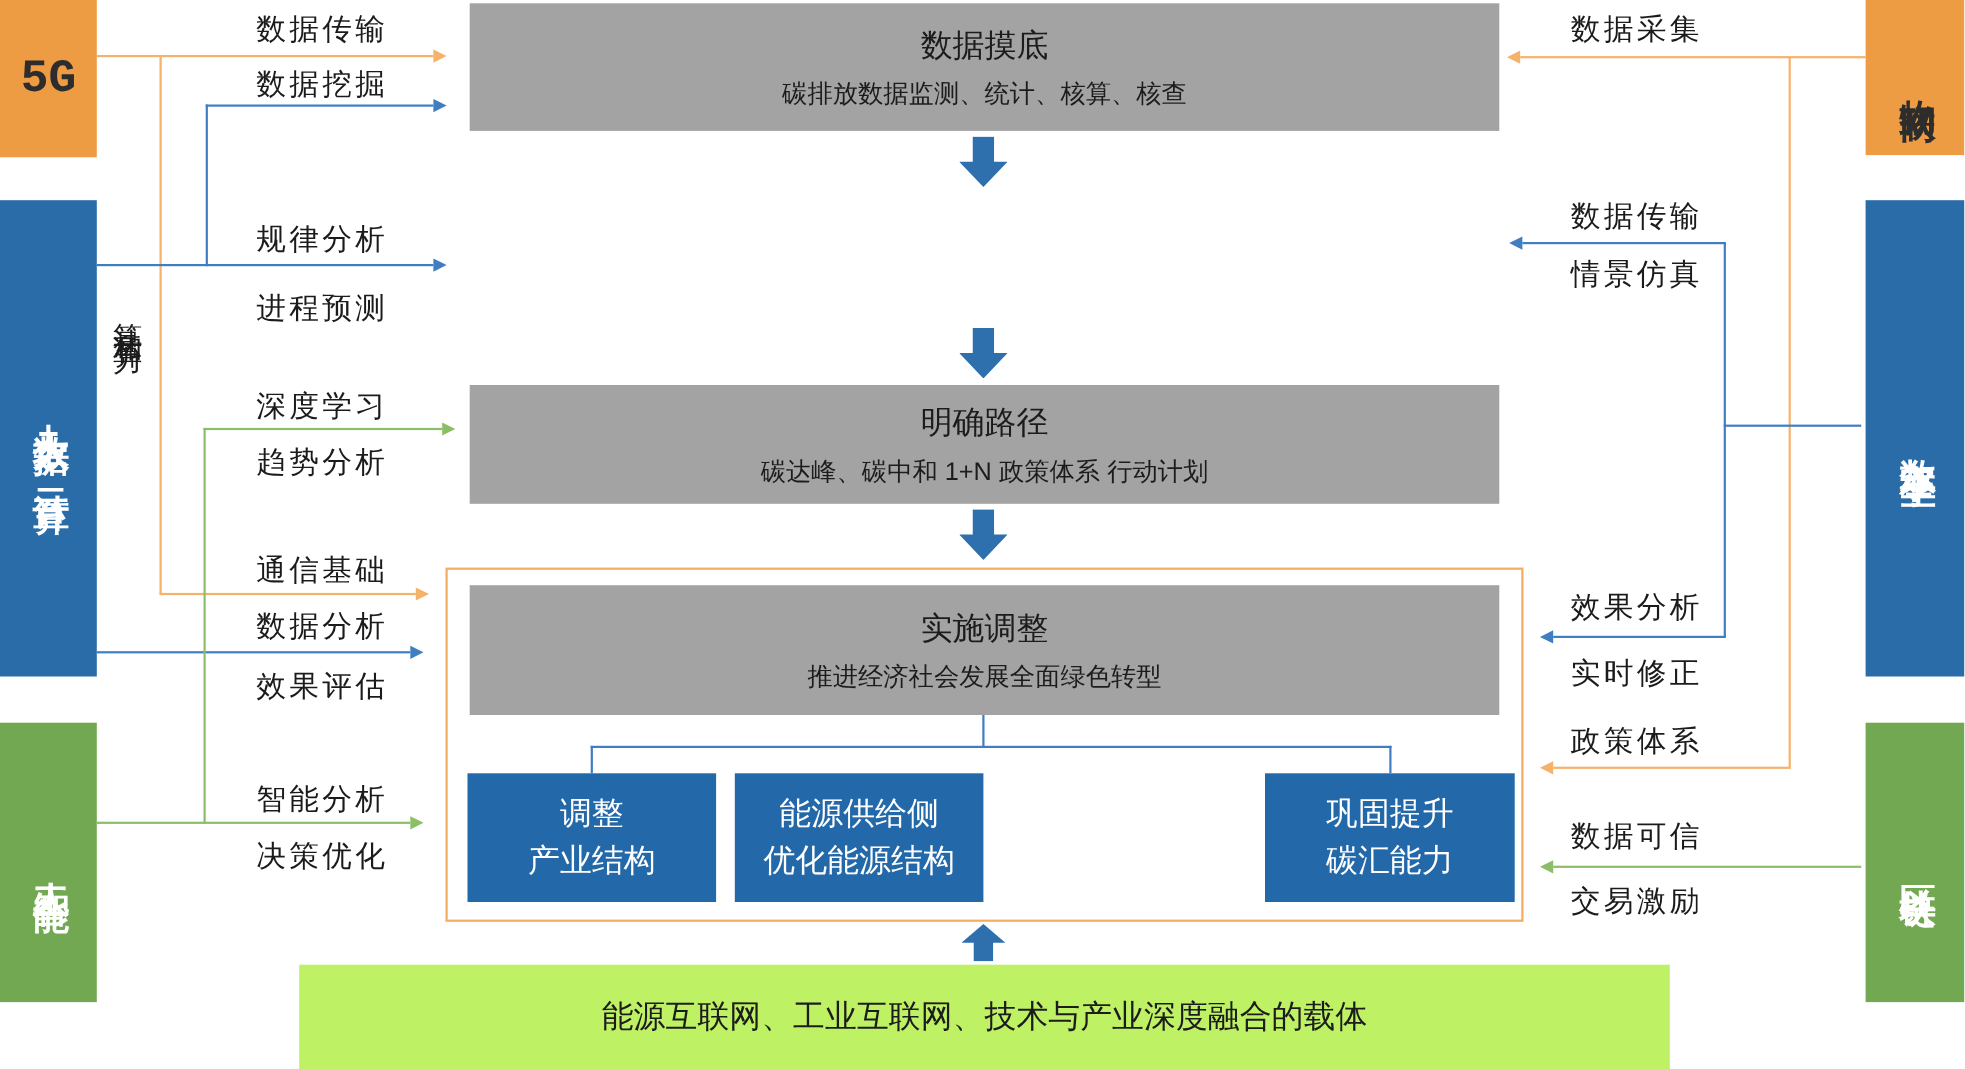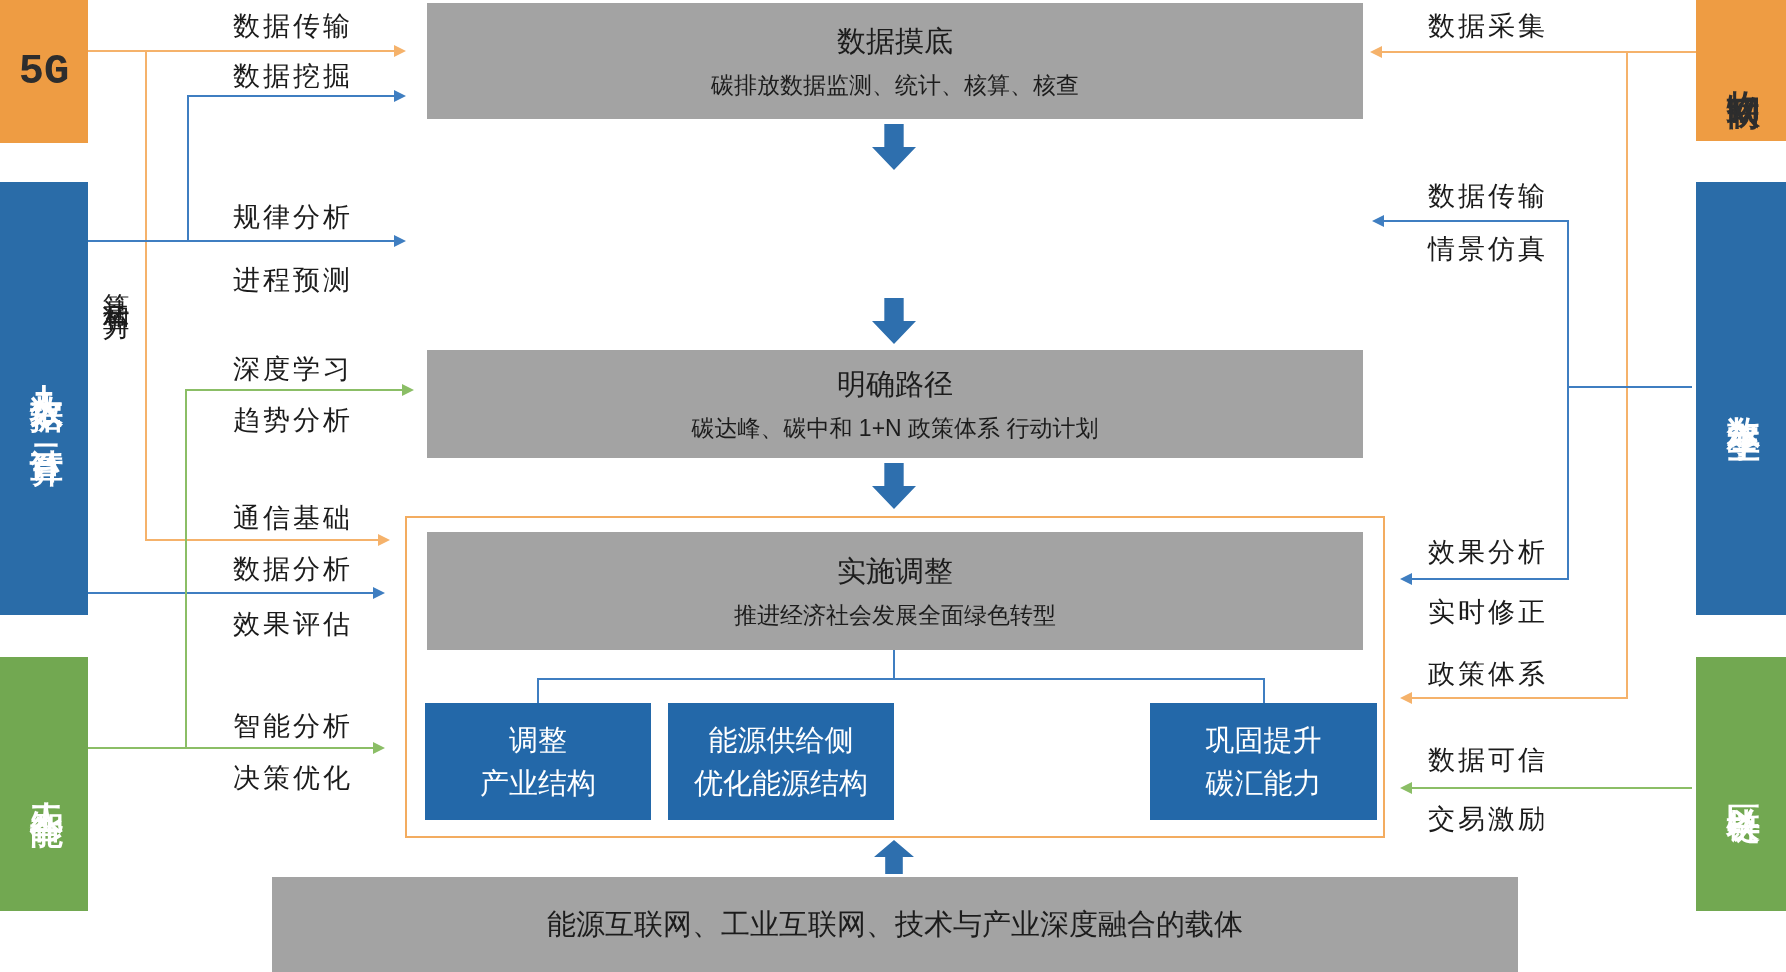--- a/index.html
+++ b/index.html
@@ -17,21 +17,21 @@
   .g5{font-weight:bold;font-size:42px;}
   
   .proc{background:#a3a3a3;display:flex;flex-direction:column;align-items:center;justify-content:center;gap:8px;text-align:center;}
   .proc .t{font-size:29px;color:#1c1c1c;}
   .proc .s{font-size:23px;color:#1c1c1c;}
   
   .act{background:#2368A9;color:#ffffff;display:flex;flex-direction:column;align-items:center;justify-content:center;text-align:center;font-size:29px;line-height:1.45;}
   
   .container-orange{border:2px solid #F3AC60;background:transparent;}
   
-  .bar{background:#a3a3a3;display:flex;align-items:center;justify-content:center;font-size:29px;color:#1c1c1c;}
+  .bar{background:#bef264;display:flex;align-items:center;justify-content:center;font-size:29px;color:#1c1c1c;}
   
   .lbl{font-size:27px;letter-spacing:3px;color:#1b1b1b;white-space:nowrap;}
   .vlbl{writing-mode:vertical-rl;text-orientation:upright;font-size:27px;letter-spacing:5px;color:#1b1b1b;}
   
   .ln{position:absolute;}
   .c-or{background:#F5B26B;}
   .c-bl{background:#3F7EC1;}
   .c-gr{background:#8BBE66;}
   
   .ah{position:absolute;width:0;height:0;}

